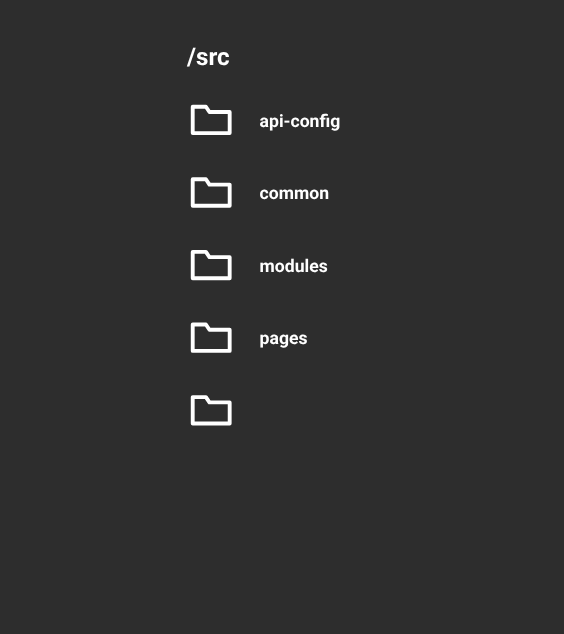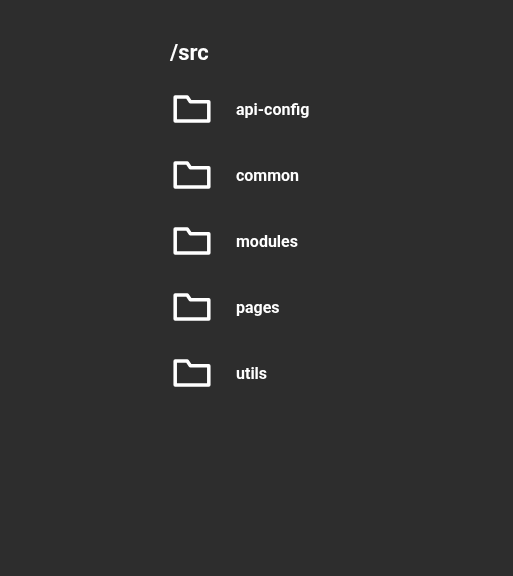--- a/index.html
+++ b/index.html
@@ -92,16 +92,15 @@
   </div>
 
 
 
   <div class="folder-item">
     <span class="folder-icon">
       <svg viewBox="0 0 24 20" fill="none" stroke="#ffffff" stroke-width="2.2" stroke-linejoin="round">
         <path d="M1.5 3.5 L1.5 17.5 L22.5 17.5 L22.5 5.5 L11 5.5 L9 2.5 L1.5 2.5 Z"></path>
       </svg>
     </span>
-    <span class="folder-label">utils</span>
   </div>
 
 </div>
 
 </body></html>

